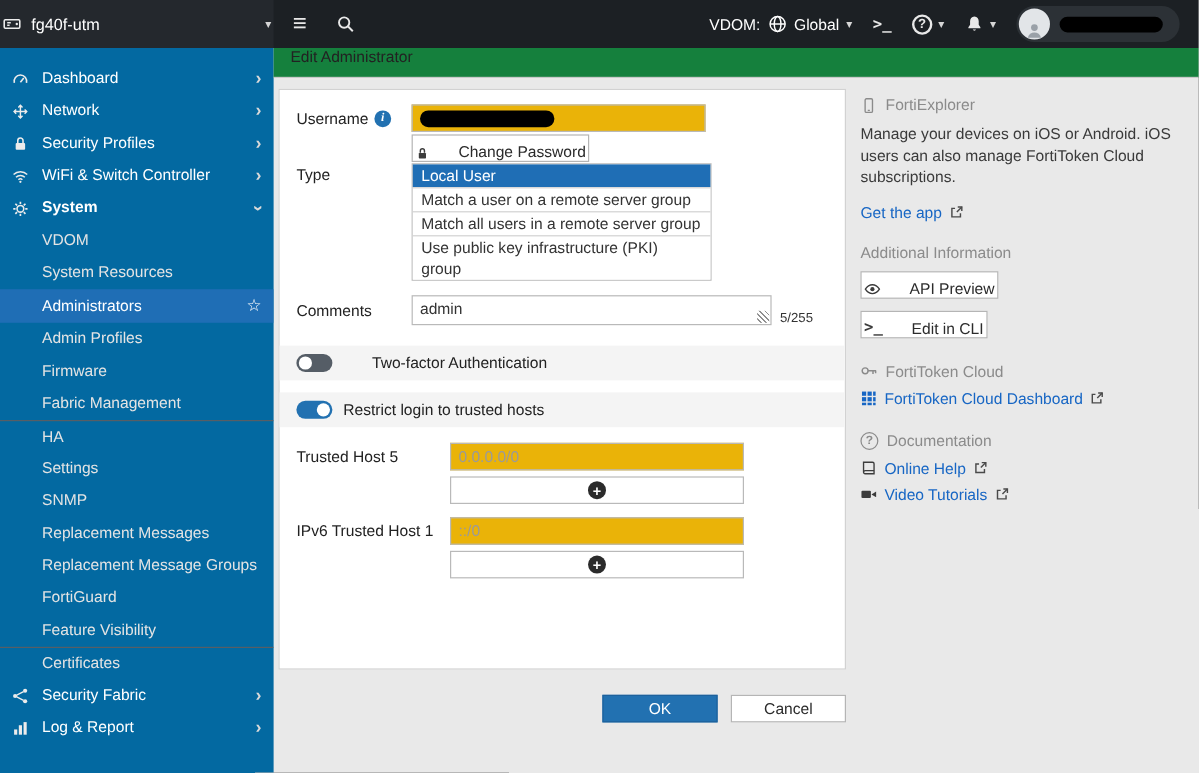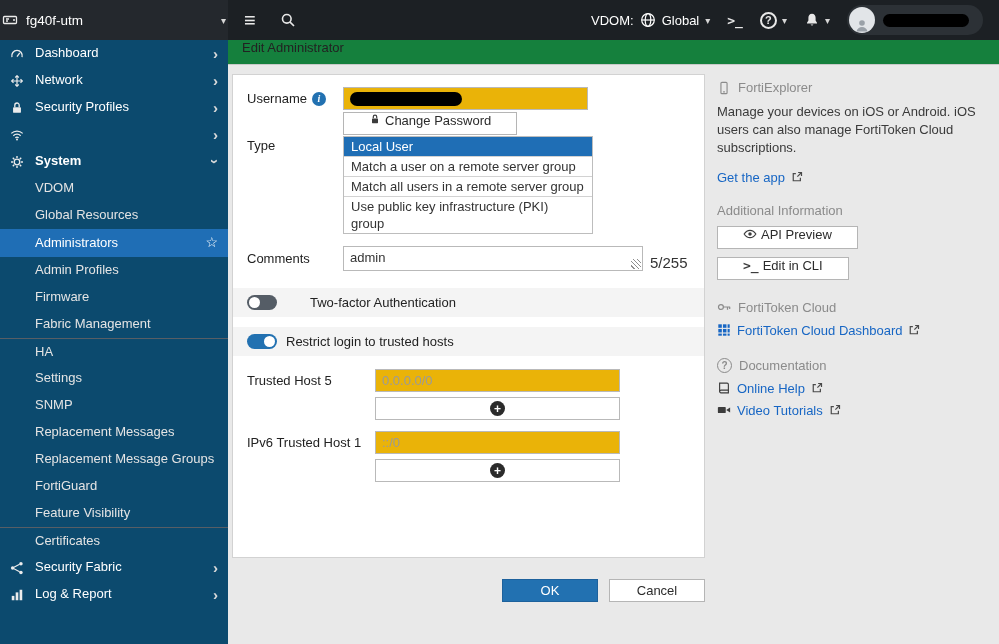--- a/index.html
+++ b/index.html
@@ -25,21 +25,21 @@
   .user-chip { display:flex; align-items:center; gap:8px; background:#2c3136;
                border-radius:15px; padding:2px 14px 2px 2px; cursor:pointer; }
   .avatar { width:26px; height:26px; border-radius:50%; background:#e2e5e8; overflow:hidden;
             display:flex; align-items:flex-end; justify-content:center; }
   .redacted-name { width:86px; height:13px; background:#000; border-radius:7px; }
 
   
   .body { flex:1; display:flex; min-height:0; }
 
   
-  .sidebar { flex:0 0 228px; background:#0c4a6e; color:#fff; padding-top:0; overflow:hidden; }
+  .sidebar { flex:0 0 228px; background:#0369a1; color:#fff; padding-top:12px; overflow:hidden; }
   .nav-item { display:flex; align-items:center; gap:9px; padding:5px 10px; min-height:27px;
               cursor:pointer; line-height:1.25; }
   .nav-ic { flex:0 0 16px; width:16px; display:flex; color:#ececec; }
   .nav-label { flex:1; }
   .chev { margin-left:auto; font-size:15px; font-weight:bold; color:#dadada; line-height:1;
           display:inline-block; }
   .chev.down { transform:rotate(90deg); }
   .nav-item.expanded .nav-label { font-weight:bold; }
   .sub-item { display:flex; align-items:center; padding:5px 10px 5px 35px; min-height:27px;
               color:#e4e4e4; cursor:pointer; line-height:1.25; }
@@ -64,36 +64,36 @@
   .text-input { height:23px; border:1px solid #b9b9b9; background:#eab308; padding:0 6px;
                 font-size:13px; font-family:inherit; color:#333; display:flex; align-items:center; }
   input.text-input { display:inline-block; }
   input.text-input::placeholder { color:#9a9a9a; }
   .w245 { width:245px; }
   .redacted-value { width:112px; height:14px; background:#000; border-radius:7px; }
   .info-icon { width:14px; height:14px; border-radius:50%; background:#2271b1; color:#fff;
                font-size:10px; font-weight:bold; font-style:italic; font-family:"Liberation Serif",serif;
                display:inline-flex; align-items:center; justify-content:center; }
 
-  .btn { display:inline-flex; align-items:flex-start; gap:4px; border:1px solid #b5b5b5; background:#fff;
-         height:23px; padding:0 25px; font-size:13px; font-family:inherit; color:#2b2b2b; cursor:pointer; }
+  .btn { display:inline-flex; align-items:flex-end; gap:24px; border:1px solid #b5b5b5; background:#fff;
+         height:23px; padding:0 2px; font-size:13px; font-family:inherit; color:#2b2b2b; cursor:pointer; }
 
   .dropdown-list { width:250px; border:1px solid #bdbdbd; background:#fff; }
   .dd-option { min-height:19px; line-height:17px; padding:1px 7px; border-top:1px solid #d2d2d2;
                background:#fff; cursor:pointer; color:#333; }
   .dd-option:first-child { border-top:none; }
   .dd-option.selected { background:#1f6eb5; color:#fff; }
 
   .comments-row { margin-top:12px; }
   .comments-box { position:relative; width:300px; height:25px; border:1px solid #b9b9b9;
                   padding:3px 6px; cursor:text; }
   .resize-handle { position:absolute; right:1px; bottom:1px; width:10px; height:10px;
                    background:repeating-linear-gradient(45deg, transparent 0 2px, #8f8f8f 2px 3px);
                    cursor:nwse-resize; }
-  .char-counter { margin-left:7px; font-size:15px; color:#333; align-self:flex-end; }
+  .char-counter { margin-left:7px; font-size:11px; color:#333; align-self:flex-end; }
 
   .band { background:#f4f4f4; display:flex; align-items:center; gap:9px; padding:7px 14px; }
   .band-label { color:#222; }
   .band.twofactor { margin-top:17px;gap:33px; }
   .band.restrict { margin-top:10px; }
 
   .toggle { flex:0 0 30px; width:30px; height:15px; border-radius:8px; position:relative; cursor:pointer; }
   .toggle .knob { position:absolute; top:2px; width:11px; height:11px; border-radius:50%; background:#fff; }
   .toggle.off { background:#555d66; }
   .toggle.off .knob { left:2px; }
@@ -233,39 +233,40 @@
       </div>
       <div class="nav-item">
         <span class="nav-ic">
           <svg class="ic" viewBox="0 0 16 16" fill="none" stroke="currentColor" stroke-width="1.4">
               <path d="M1.5 6.2a9.2 9.2 0 0 1 13 0"></path>
               <path d="M3.8 8.8a6 6 0 0 1 8.4 0"></path>
               <path d="M6.1 11.2a2.8 2.8 0 0 1 3.8 0"></path>
               <circle cx="8" cy="13.2" r="1.1" fill="currentColor" stroke="none"></circle>
             </svg>
         </span>
+        <span class="nav-label">WiFi &amp; Switch Controller</span>
         <span class="chev">›</span>
       </div>
       <div class="nav-item expanded">
         <span class="nav-ic">
           <svg class="ic" viewBox="0 0 16 16" fill="none" stroke="currentColor">
               <circle cx="8" cy="8" r="3.2" stroke-width="1.5"></circle>
               <path stroke-width="1.6" d="M8 1.2v2.2M8 12.6v2.2M1.2 8h2.2M12.6 8h2.2M3.2 3.2l1.6 1.6M11.2 11.2l1.6 1.6M12.8 3.2l-1.6 1.6M4.8 11.2l-1.6 1.6"></path>
             </svg>
         </span>
         <span class="nav-label">System</span>
         <span class="chev down">›</span>
       </div>
 
       <div class="nav-sub">
         <div class="sub-item">
             <span>VDOM</span>
           </div>
         <div class="sub-item">
-            <span>Global Resources</span>
+            <span>System Resources</span>
           </div>
         <div class="sub-item selected">
           <span>Administrators</span>
           <span class="star">☆</span>
         </div>
         <div class="sub-item">
             <span>Admin Profiles</span>
           </div>
         <div class="sub-item">
             <span>Firmware</span>

